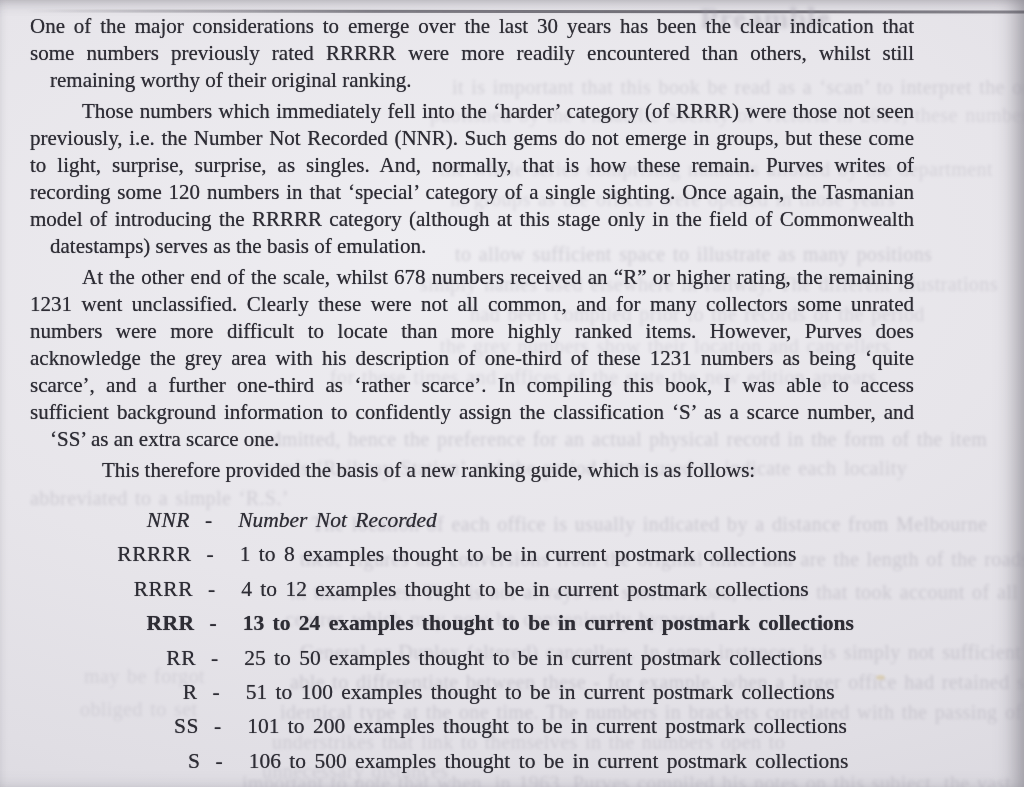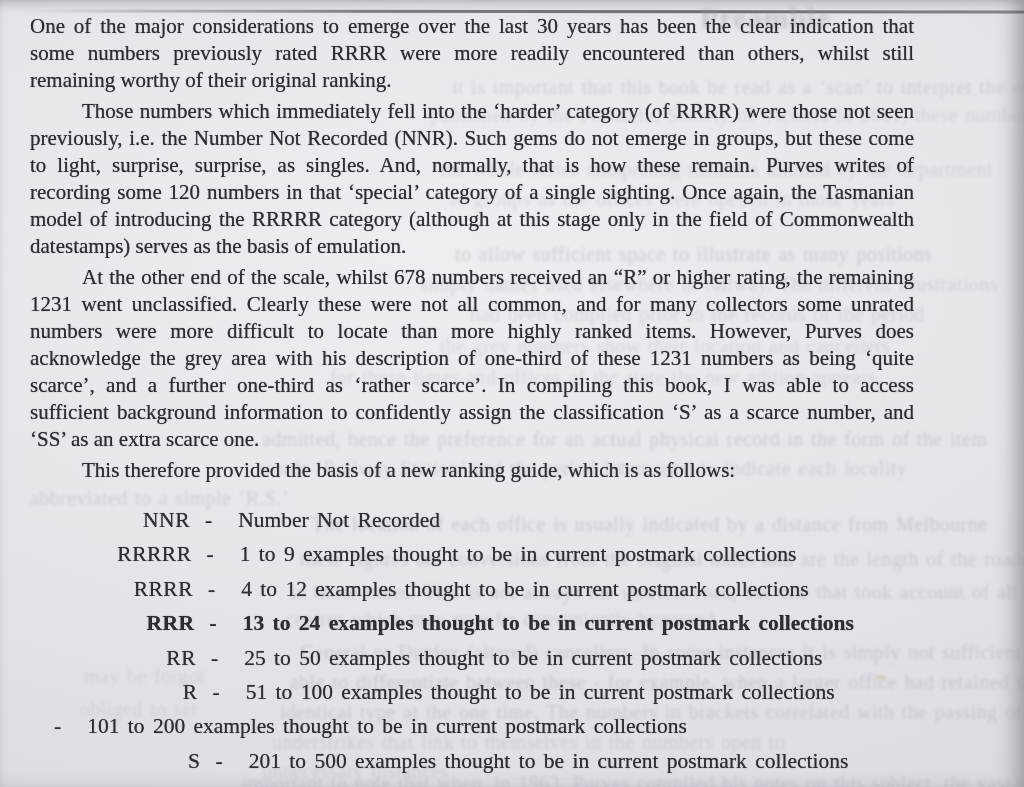--- a/index.html
+++ b/index.html
@@ -40,21 +40,21 @@
   
   .content{
     position:absolute;left:0;top:0;width:936px;
     padding:13px 22px 0 30px;box-sizing:border-box;
     color:#2e2d35;
     font-size:21px;line-height:27px;
     text-shadow:0 0 0.8px rgba(46,45,53,0.75);
   }
   .para{margin:0 0 4px 0;}
   .line{text-align:justify;text-align-last:justify;}
-  .line.last{text-align-last:left;}
+  .line.last{text-align-last:left;margin-left:20px;}
   .line.indent{text-indent:52px;}
   .ranking-list{
     margin-top:23px;
     display:flex;flex-direction:column;gap:7.4px;
   }
   .rank-row{display:flex;align-items:baseline;line-height:27px;font-size:21.5px;}
   .rank-code{width:160px;text-align:right;letter-spacing:0.5px;}
   .rank-dash{margin:0 26px 0 15px;}
   .rank-desc{white-space:nowrap;word-spacing:3px;}
   
@@ -95,21 +95,21 @@
       <div class="ghost-line" style="left: 80px; top: 698px; opacity: 0.2;">obliged to set</div>
       <div class="ghost-line" style="left: 272px; top: 731px; opacity: 0.24;">understrikes that link to themselves in the numbers open to</div>
       <div class="ghost-line" style="left: 262px; top: 760px; opacity: 0.22;">unnecessary distances</div>
       <div class="ghost-line" style="left: 242px; top: 772px; opacity: 0.26;">important to note that when, in 1963, Purves compiled his notes on this subject, the vast</div>
     </div>
 
   <div class="content">
     <div id="paragraphs">
         <div class="para">
           <div class="line">One of the major considerations to emerge over the last 30 years has been the clear indication that</div>
-          <div class="line">some numbers previously rated RRRR were more readily encountered than others, whilst still</div>
+          <div class="line">some numbers previously rated RRRRR were more readily encountered than others, whilst still</div>
           <div class="line last">remaining worthy of their original ranking.</div>
         </div>
         <div class="para">
           <div class="line indent">Those numbers which immediately fell into the ‘harder’ category (of RRRR) were those not seen</div>
           <div class="line">previously, i.e. the Number Not Recorded (NNR). Such gems do not emerge in groups, but these come</div>
           <div class="line">to light, surprise, surprise, as singles. And, normally, that is how these remain. Purves writes of</div>
           <div class="line">recording some 120 numbers in that ‘special’ category of a single sighting. Once again, the Tasmanian</div>
           <div class="line">model of introducing the RRRRR category (although at this stage only in the field of Commonwealth</div>
           <div class="line last">datestamps) serves as the basis of emulation.</div>
         </div>
@@ -120,29 +120,29 @@
           <div class="line">acknowledge the grey area with his description of one-third of these 1231 numbers as being ‘quite</div>
           <div class="line">scarce’, and a further one-third as ‘rather scarce’. In compiling this book, I was able to access</div>
           <div class="line">sufficient background information to confidently assign the classification ‘S’ as a scarce number, and</div>
           <div class="line last">‘SS’ as an extra scarce one.</div>
         </div>
         <div class="para">
           <div class="line last indent">This therefore provided the basis of a new ranking guide, which is as follows:</div>
         </div>
       </div>
     <div id="ranking-list" class="ranking-list">
-        <div class="rank-row" style="margin-left: 0px;">
+        <div class="rank-row" style="margin-left: 0px; font-style: italic;">
           <span class="rank-code">NNR</span>
           <span class="rank-dash">-</span>
           <span class="rank-desc">Number Not Recorded</span>
         </div>
         <div class="rank-row" style="margin-left: 1.5px;">
           <span class="rank-code">RRRRR</span>
           <span class="rank-dash">-</span>
-          <span class="rank-desc">1 to 9 examples thought to be in current postmark collections</span>
+          <span class="rank-desc">1 to 8 examples thought to be in current postmark collections</span>
         </div>
         <div class="rank-row" style="margin-left: 3px; align-items: center;">
           <span class="rank-code">RRRR</span>
           <span class="rank-dash">-</span>
           <span class="rank-desc">4 to 12 examples thought to be in current postmark collections</span>
         </div>
         <div class="rank-row" style="margin-left: 4.5px; font-weight: bold;">
           <span class="rank-code">RRR</span>
           <span class="rank-dash">-</span>
           <span class="rank-desc">13 to 24 examples thought to be in current postmark collections</span>
@@ -151,25 +151,26 @@
           <span class="rank-code">RR</span>
           <span class="rank-dash">-</span>
           <span class="rank-desc">25 to 50 examples thought to be in current postmark collections</span>
         </div>
         <div class="rank-row" style="margin-left: 7.5px;">
           <span class="rank-code">R</span>
           <span class="rank-dash">-</span>
           <span class="rank-desc">51 to 100 examples thought to be in current postmark collections</span>
         </div>
         <div class="rank-row" style="margin-left: 9px;">
+          <span class="rank-code">SS</span>
           <span class="rank-dash">-</span>
           <span class="rank-desc">101 to 200 examples thought to be in current postmark collections</span>
         </div>
         <div class="rank-row" style="margin-left: 10.5px;">
           <span class="rank-code">S</span>
           <span class="rank-dash">-</span>
-          <span class="rank-desc">201 to 500 examples thought to be in current postmark collections</span>
+          <span class="rank-desc">106 to 500 examples thought to be in current postmark collections</span>
         </div>
       </div>
   </div>
 
   <div class="blemish"></div>
 </div>
 
 </body></html>

